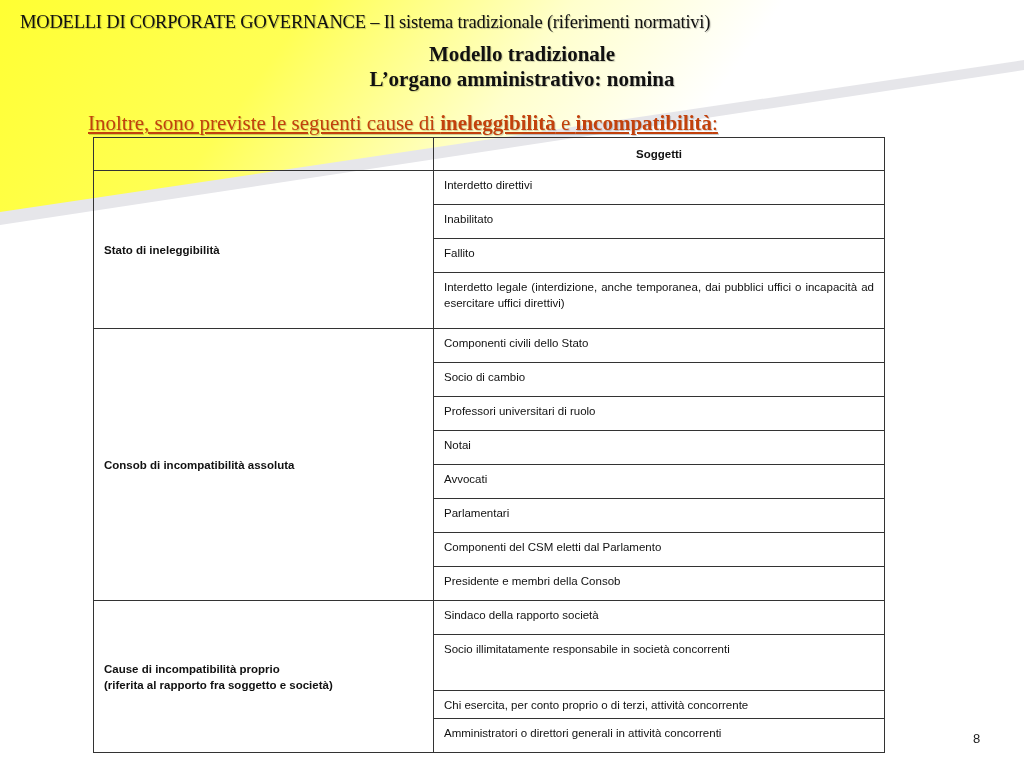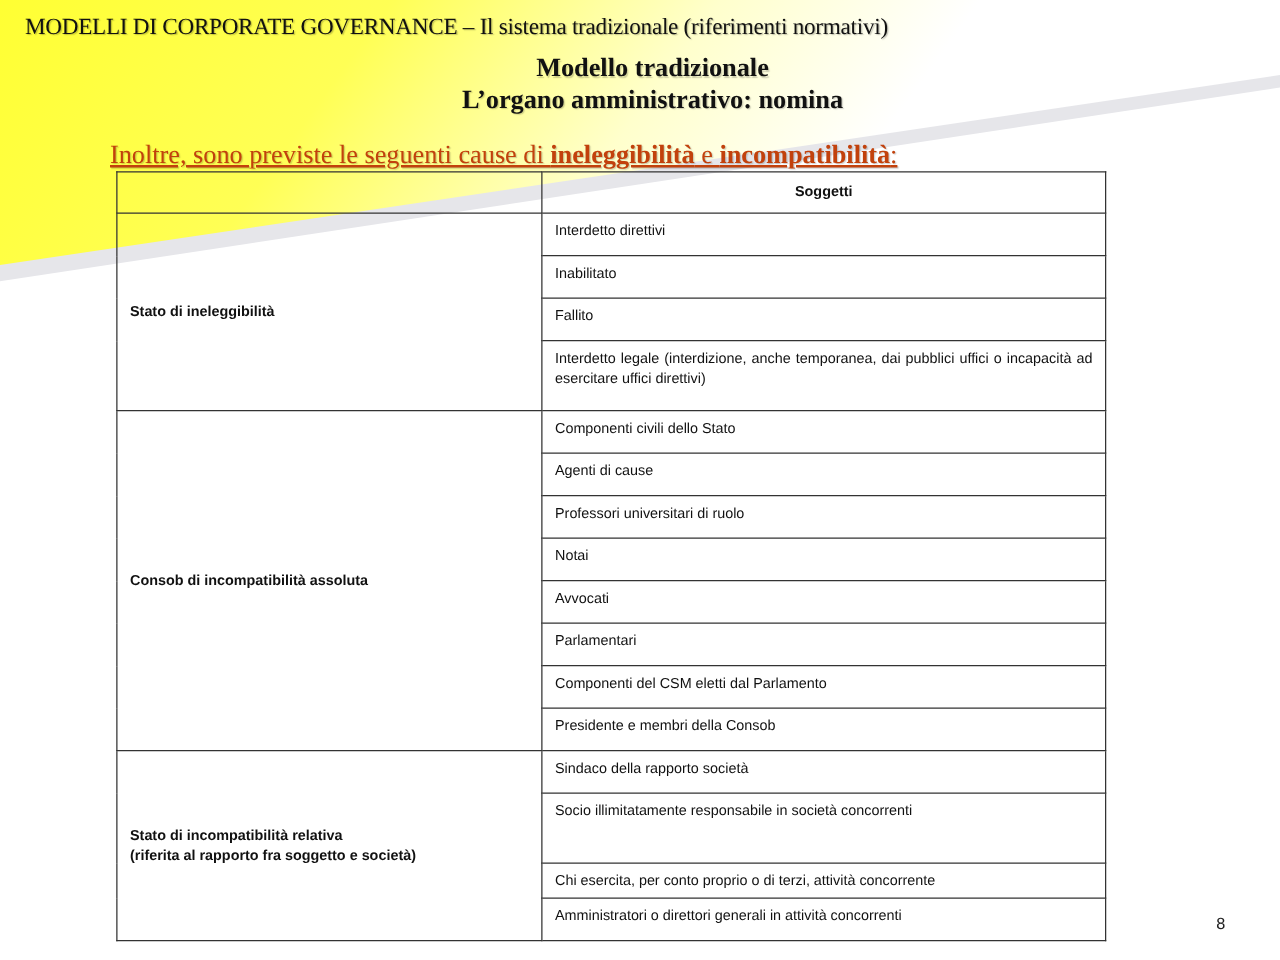--- a/index.html
+++ b/index.html
@@ -104,21 +104,21 @@
       </tr>
     <tr>
         <td class="item tall">Interdetto legale (interdizione, anche temporanea, dai pubblici uffici o incapacità ad esercitare uffici direttivi)</td>
       </tr>
 
     <tr>
       <td class="cat" rowspan="8"><span>Consob di incompatibilità assoluta</span></td>
       <td class="item">Componenti civili dello Stato</td>
     </tr>
     <tr>
-        <td class="item">Agenti di cause</td>
+        <td class="item">Socio di cambio</td>
       </tr>
     <tr>
         <td class="item">Professori universitari di ruolo</td>
       </tr>
     <tr>
         <td class="item">Notai</td>
       </tr>
     <tr>
         <td class="item">Avvocati</td>
       </tr>
@@ -126,21 +126,21 @@
         <td class="item">Parlamentari</td>
       </tr>
     <tr>
         <td class="item">Componenti del CSM eletti dal Parlamento</td>
       </tr>
     <tr>
         <td class="item">Presidente e membri della Consob</td>
       </tr>
 
     <tr>
-      <td class="cat" rowspan="4"><span>Stato di incompatibilità relativa</span><br><span>(riferita al rapporto fra soggetto e società)</span></td>
+      <td class="cat" rowspan="4"><span>Cause di incompatibilità proprio</span><br><span>(riferita al rapporto fra soggetto e società)</span></td>
       <td class="item">Sindaco della rapporto società</td>
     </tr>
     <tr>
         <td class="item tall2">Socio illimitatamente responsabile in società concorrenti</td>
       </tr>
     <tr>
         <td class="item short">Chi esercita, per conto proprio o di terzi, attività concorrente</td>
       </tr>
     <tr>
         <td class="item">Amministratori o direttori generali in attività concorrenti</td>

